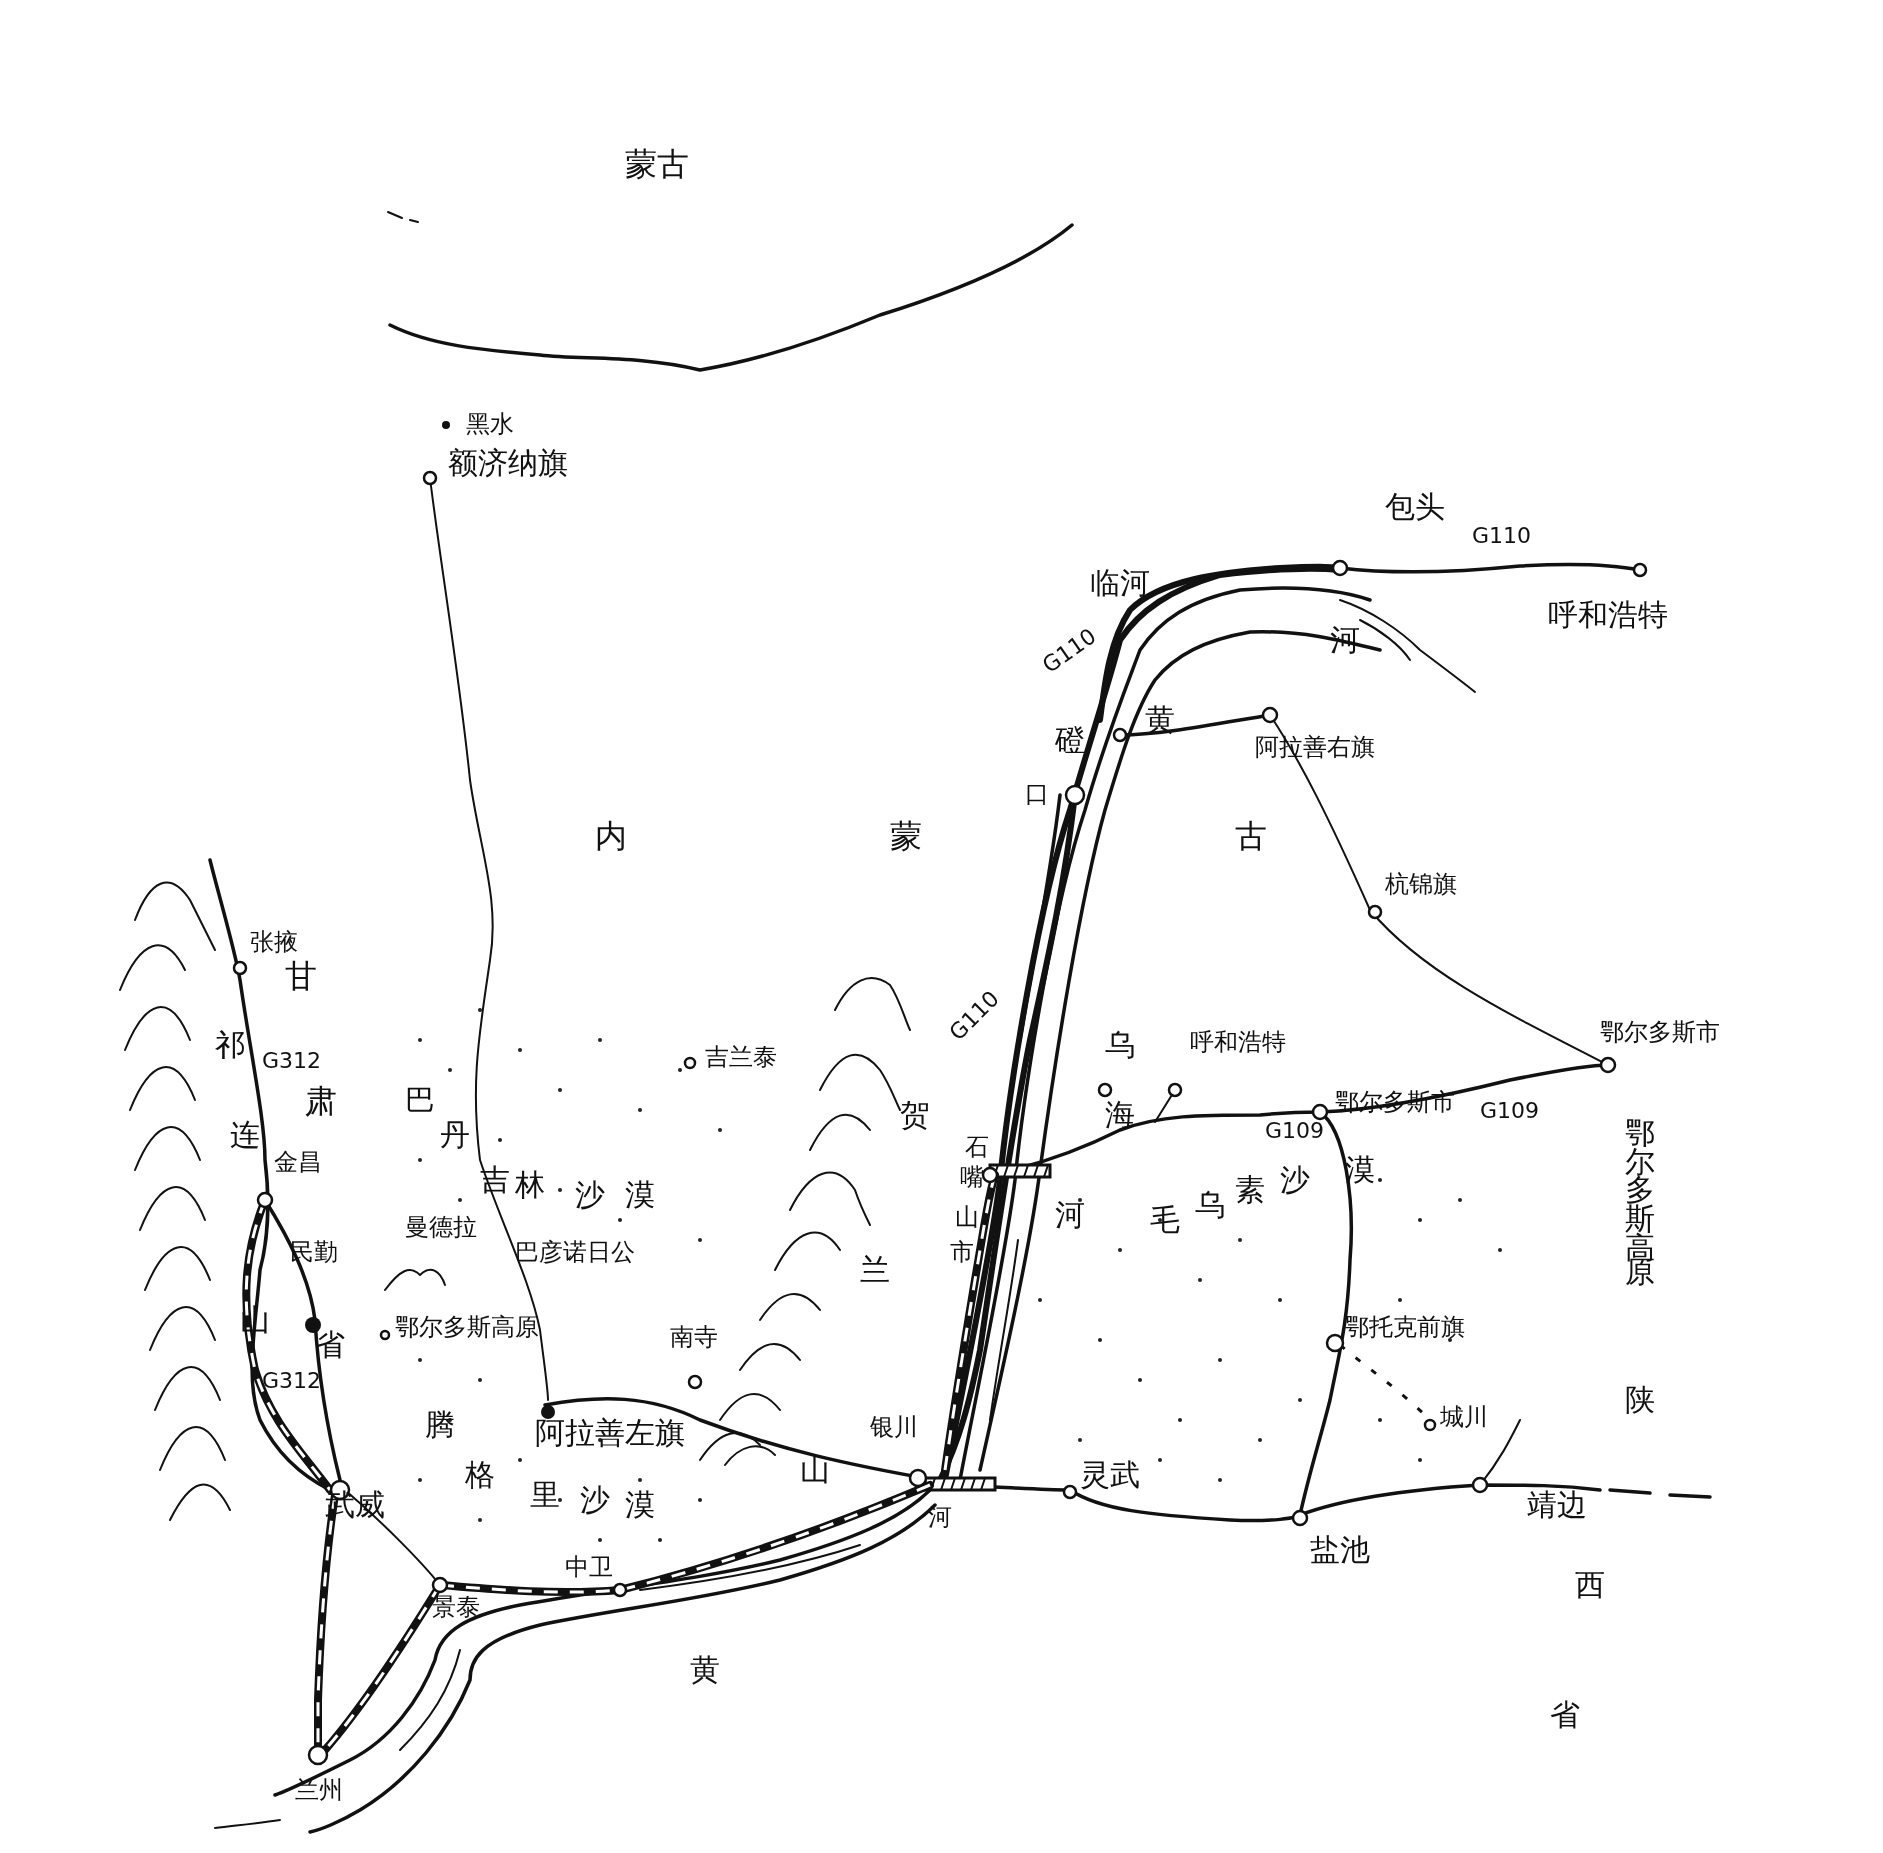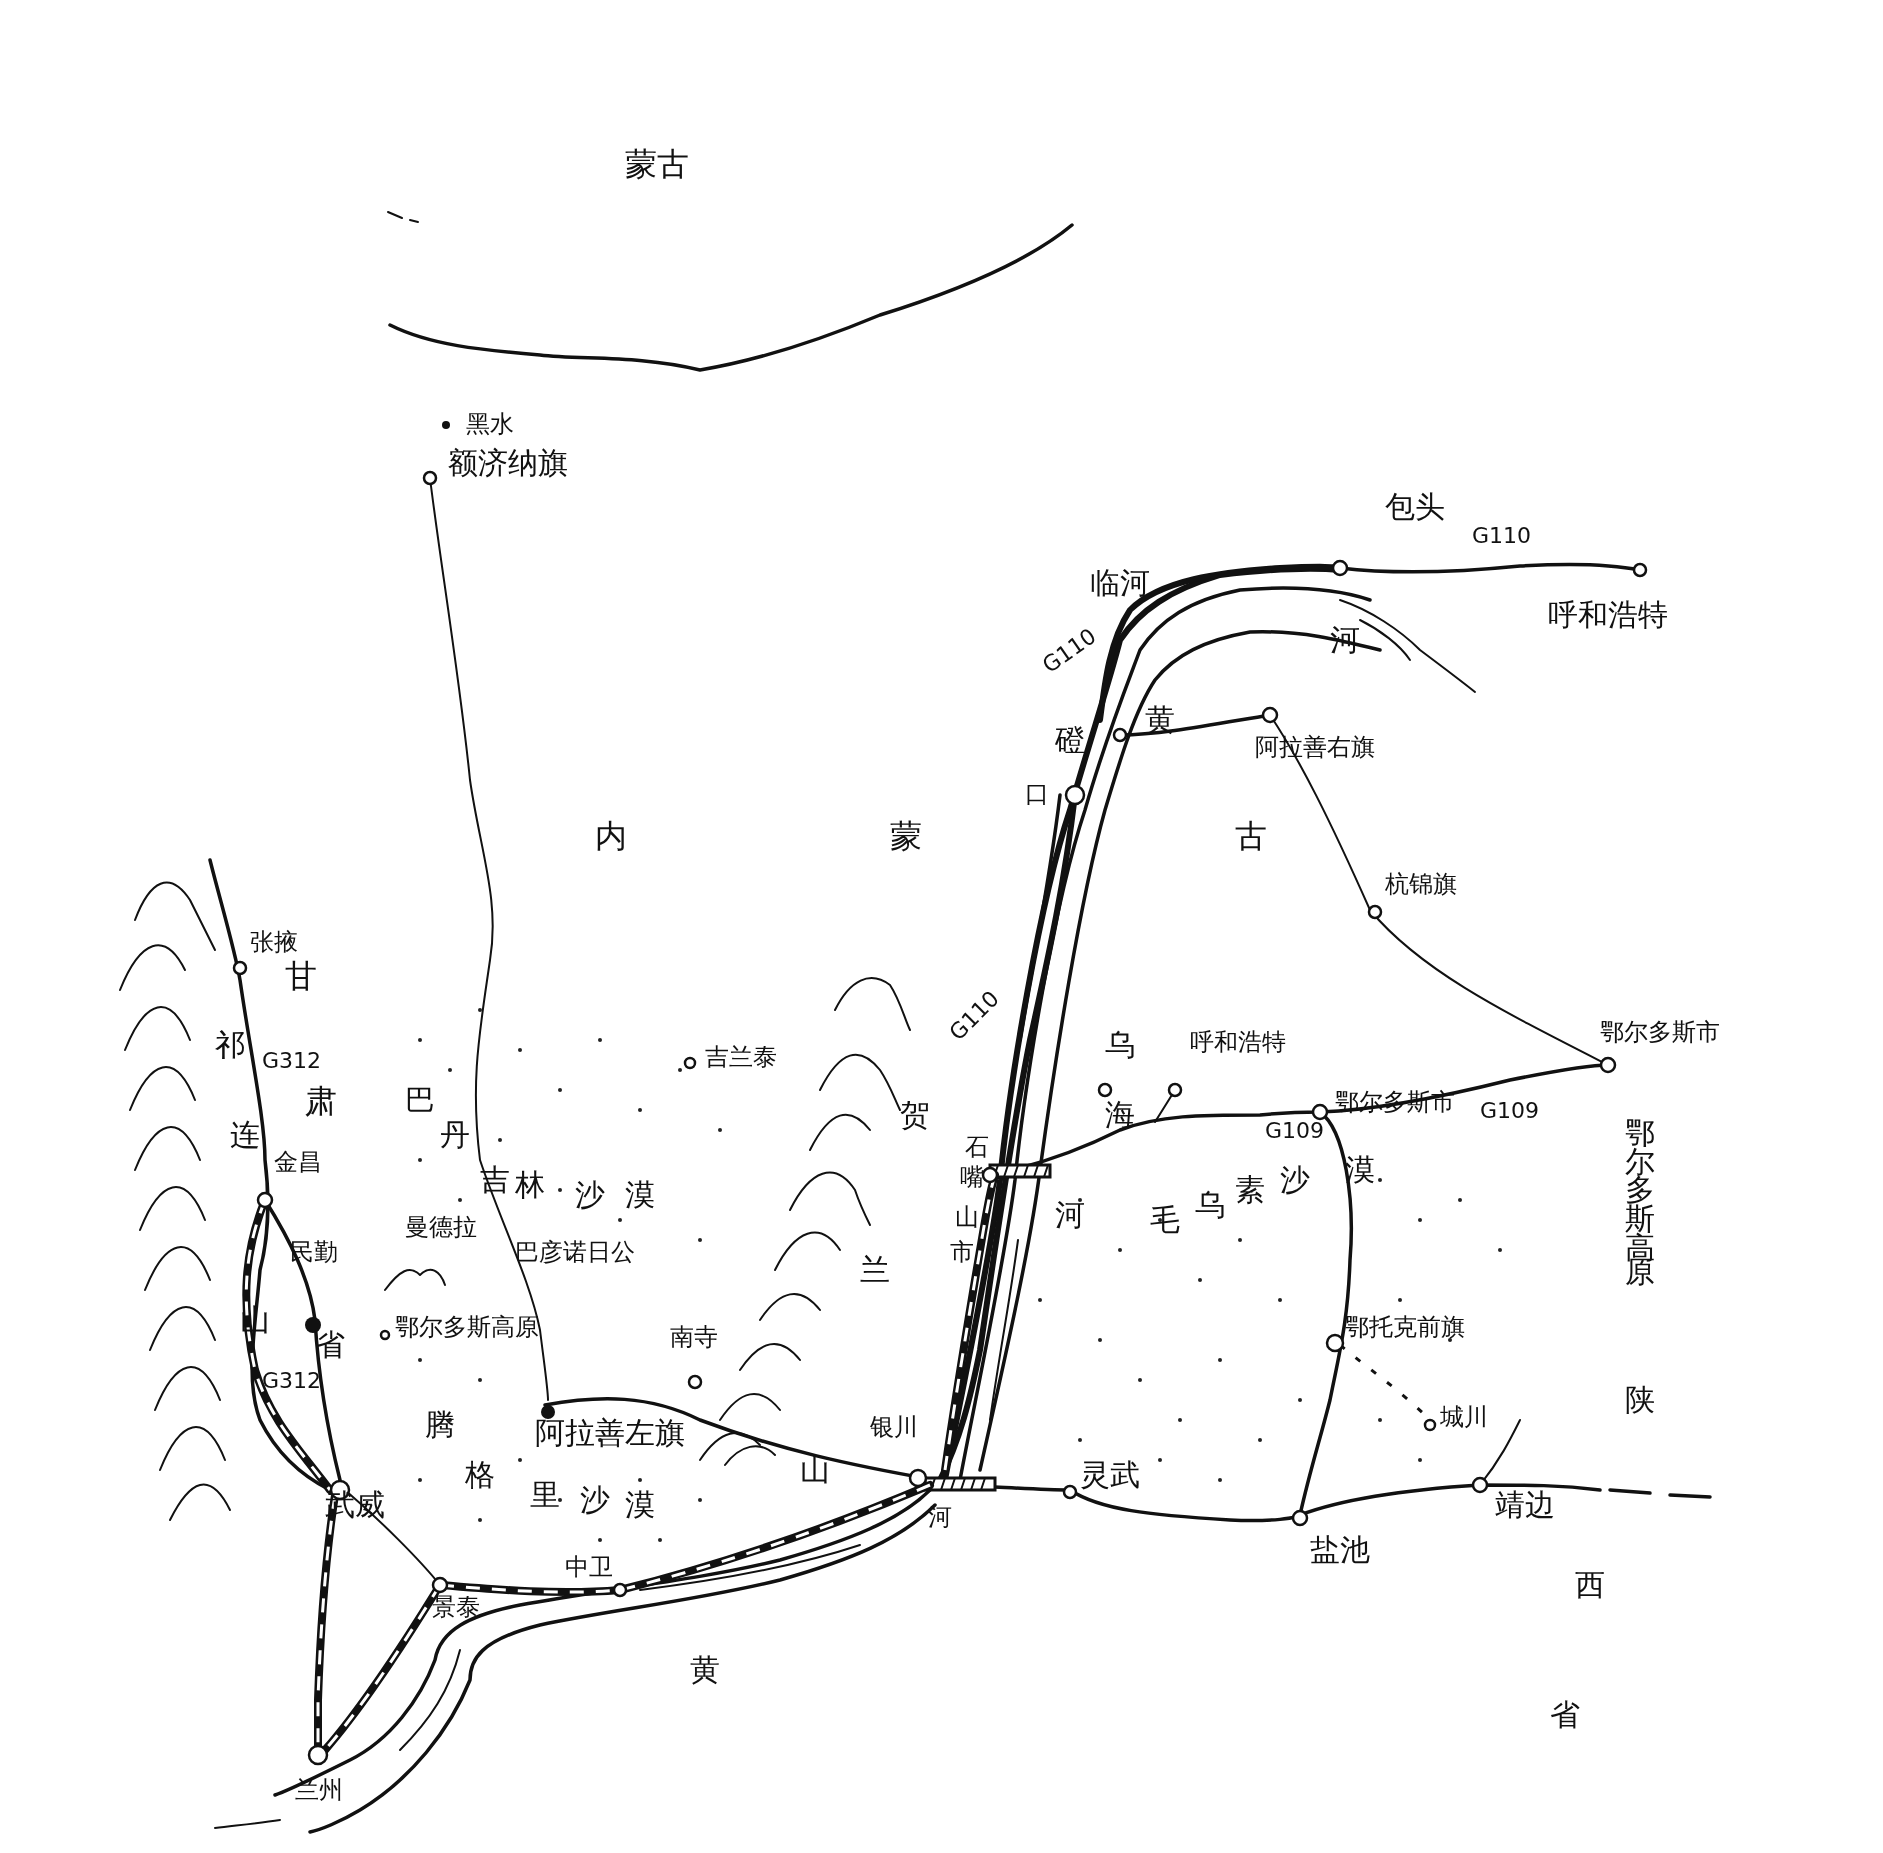--- a/index.html
+++ b/index.html
@@ -264,21 +264,21 @@
 <div class="lbl s" style="left:960px;top:1165px">嘴</div>
 <div class="lbl s" style="left:955px;top:1205px">山</div>
 <div class="lbl s" style="left:950px;top:1240px">市</div>
 
 <div class="lbl m" style="left:900px;top:1100px">贺</div>
 <div class="lbl m" style="left:860px;top:1255px">兰</div>
 <div class="lbl m" style="left:800px;top:1455px">山</div>
 
 <div class="lbl m" style="left:1080px;top:1460px">灵武</div>
 <div class="lbl m" style="left:1310px;top:1535px">盐池</div>
-<div class="lbl m" style="left:1495px;top:1490px">靖边</div>
+<div class="lbl m" style="left:1527px;top:1490px">靖边</div>
 
 <div class="lbl s" style="left:250px;top:930px">张掖</div>
 <div class="lbl l" style="left:285px;top:960px">甘</div>
 <div class="lbl m" style="left:215px;top:1030px">祁</div>
 <div class="lbl road" style="left:262px;top:1050px">G312</div>
 <div class="lbl l" style="left:305px;top:1085px">肃</div>
 <div class="lbl m" style="left:230px;top:1120px">连</div>
 <div class="lbl s" style="left:274px;top:1150px">金昌</div>
 <div class="lbl s" style="left:290px;top:1240px">民勤</div>
 <div class="lbl m" style="left:240px;top:1305px">山</div>

